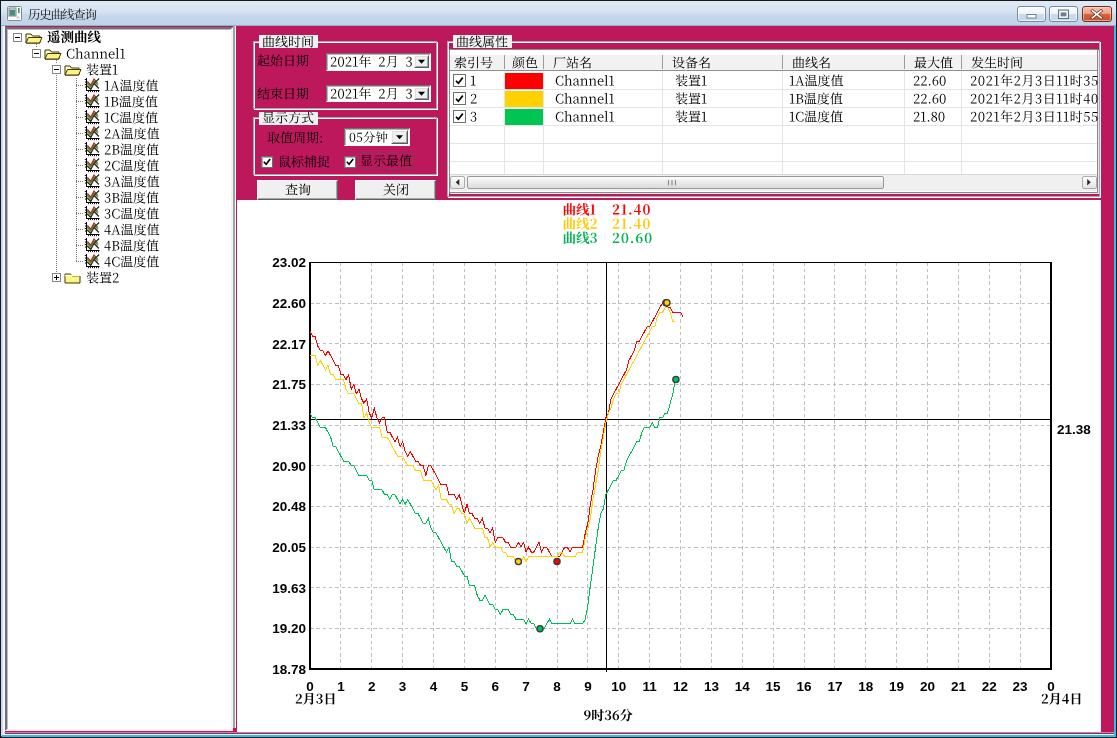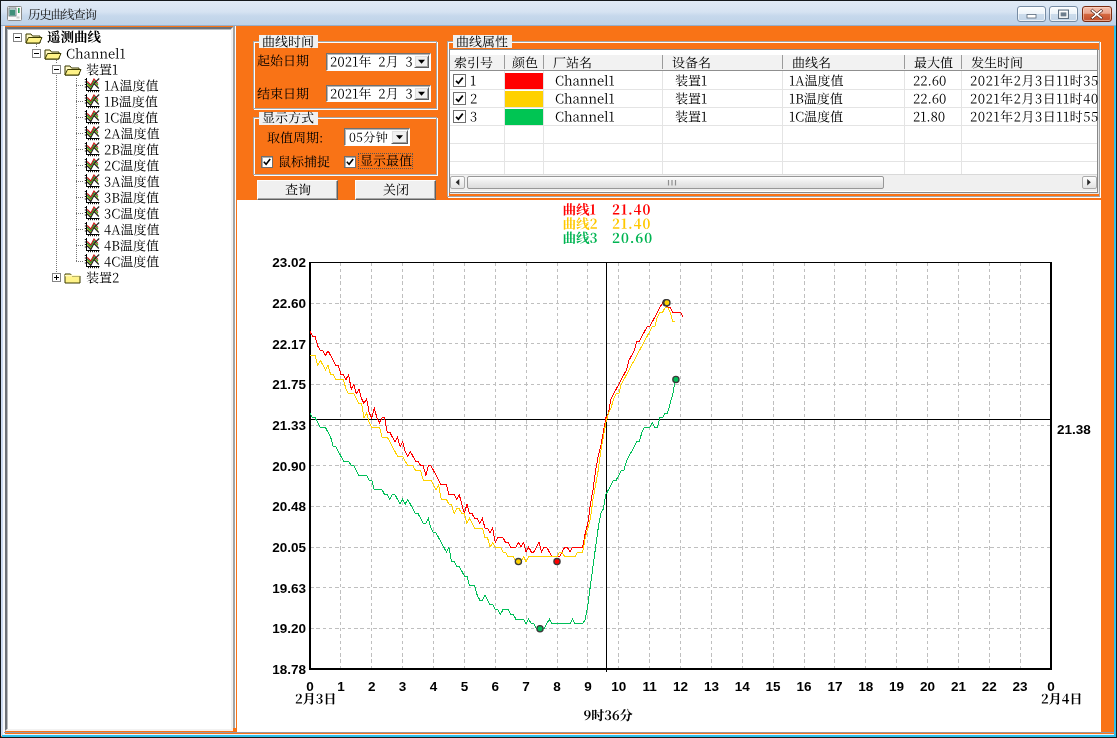--- a/index.html
+++ b/index.html
@@ -1,16 +1,16 @@
 <!DOCTYPE html>
 <html><head><meta charset="utf-8"><style>
 *{margin:0;padding:0;box-sizing:border-box}
 html,body{width:1117px;height:738px;overflow:hidden;background:#f0f0f0;font-family:"Liberation Sans",sans-serif}
 .abs{position:absolute}
-#win{position:relative;width:1117px;height:738px;background:#f97316}
+#win{position:relative;width:1117px;height:738px;background:#be185d}
 #frame{position:absolute;inset:0;border:1px solid #14181c;pointer-events:none}
 #titlebar{position:absolute;left:1px;top:1px;width:1115px;height:25px;
  background:linear-gradient(#e0eaf6 0%,#d6e3f2 45%,#c6d8ec 62%,#bed2e8 100%);
  border-bottom:1px solid #98aec8}
 .wbtn{position:absolute;top:5px;height:16px;border:1px solid #768ca4;border-radius:3px;
  background:linear-gradient(#fbfdfe 0%,#eef4fa 47%,#ccdcec 53%,#c3d5e8 100%);box-shadow:inset 0 0 0 1px rgba(255,255,255,.65)}
 #closebtn{background:linear-gradient(#f4c0ac 0%,#eba58d 45%,#d4683f 52%,#c65432 88%,#cf6a45 100%);border:1px solid #7c2d11;box-shadow:inset 0 0 0 1px rgba(255,225,210,.5)}
 .gb{position:absolute;border:1px solid #a6a6a6;box-shadow:1px 1px 0 #fdfdfd, inset 1px 1px 0 #fdfdfd}
 .gblabel{position:absolute;background:#f0f0f0}
 .sunk{position:absolute;background:#fff;border-top:1.5px solid #707070;border-left:1.5px solid #707070;border-bottom:1px solid #fdfdfd;border-right:1px solid #fdfdfd;box-shadow:inset 1px 1px 0 #b6b6b6}

